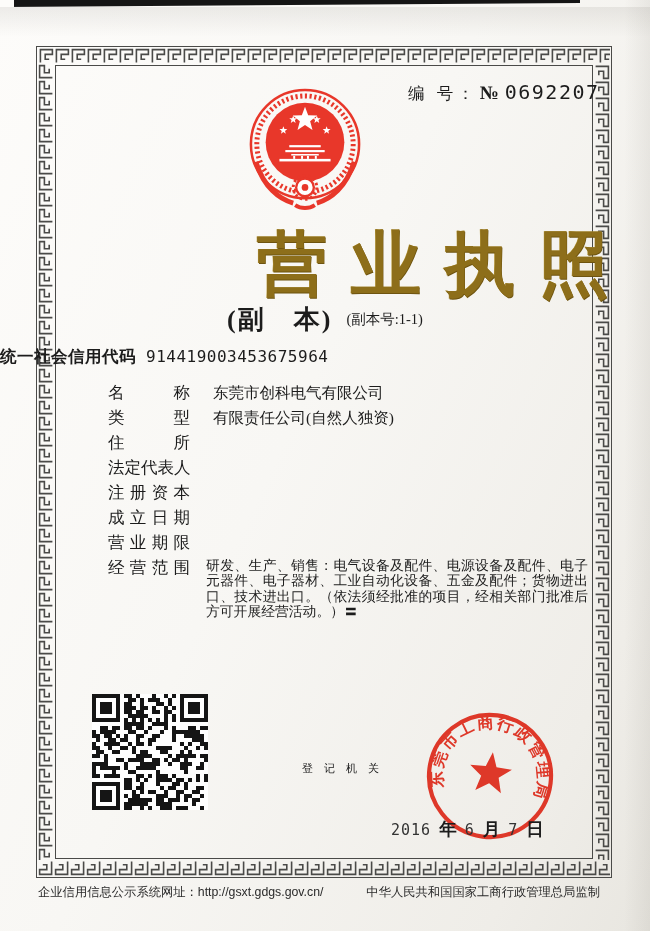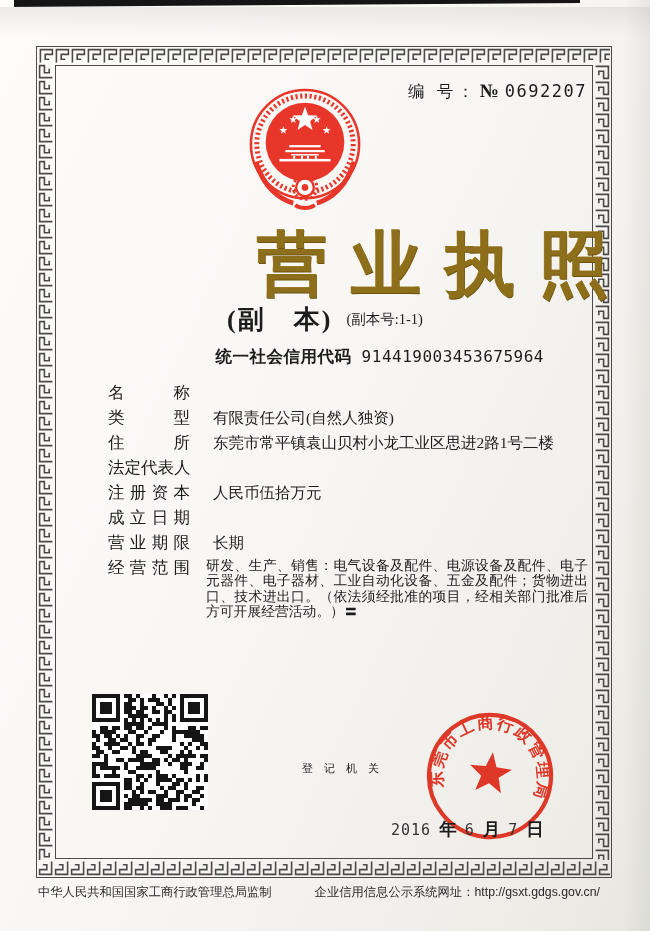--- a/index.html
+++ b/index.html
@@ -29,33 +29,33 @@
   .gk-bottom svg{transform:rotate(180deg);}
   .gk-left{left:1px;top:17px;bottom:17px;width:16px;flex-direction:column;}
   .gk-left svg{transform:rotate(-90deg);}
   .gk-right{right:1px;top:17px;bottom:17px;width:16px;flex-direction:column;}
   .gk-right svg{transform:rotate(90deg);}
   .gk svg{flex:0 0 auto;}
 
   .serial{position:absolute;top:80px;left:402px;display:flex;align-items:baseline;font-size:16.5px;margin-left:6px;}
   .serial-label{letter-spacing:4px;}
   .serial-symbol{font-weight:bold;font-size:19px;margin:0 6px 0 2px;}
-  .serial-number{font-family:"DejaVu Sans Mono","Liberation Mono",monospace;font-size:17px;letter-spacing:1.5px;}
+  .serial-number{font-family:"DejaVu Sans Mono","Liberation Mono",monospace;font-size:20px;letter-spacing:1.5px;}
 
   .emblem{position:absolute;left:246px;top:86px;width:118px;height:132px;}
 
   .doc-title{position:absolute;top:218px;left:17px;width:616px;text-align:right;
     font-size:70px;font-weight:bold;color:#8d6e1a;letter-spacing:24px;
     text-shadow:0.5px 0.5px 0 #6e5410, -0.5px -0.5px 0 #b99a3e;}
 
   .subtitle-row{position:absolute;top:302px;left:0;width:650px;text-align:center;white-space:nowrap;}
   .copy-main{font-size:26px;font-weight:bold;letter-spacing:2px;}
   .copy-no{font-size:14.5px;margin-left:10px;position:relative;top:-4px;}
 
-  .credit-line{position:absolute;top:346px;left:0;width:544px;text-align:right;}
+  .credit-line{position:absolute;top:346px;left:0;width:544px;text-align:left;}
   .credit-label{font-size:16.5px;font-weight:bold;letter-spacing:0.5px;}
   .credit-code{font-family:"DejaVu Sans Mono","Liberation Mono",monospace;font-size:16px;letter-spacing:0.5px;margin-left:6px;}
 
   .fields{position:absolute;left:108px;top:383px;width:492px;}
   .field-row{display:flex;align-items:flex-start;min-height:25px;}
   .field-label{width:82px;flex:0 0 82px;display:flex;justify-content:space-between;
     font-size:16.5px;font-weight:500;line-height:20px;}
   .field-value{margin-left:23px;font-size:15.5px;line-height:20px;width:382px;}
   .field-row.scope .field-value{font-size:13.8px;line-height:15.4px;text-align:justify;margin-left:16px;}
 
@@ -659,69 +659,67 @@
   <span class="credit-label">统一社会信用代码</span>
   <span class="credit-code">914419003453675964</span>
 </div>
 
 <div class="fields">
   <div class="field-row">
     <span class="field-label">
         <span>名</span>
         <span>称</span>
       </span>
+    <span class="field-value">东莞市创科电气有限公司</span>
   </div>
   <div class="field-row">
     <span class="field-label">
         <span>类</span>
         <span>型</span>
       </span>
     <span class="field-value">有限责任公司(自然人独资)</span>
   </div>
   <div class="field-row">
     <span class="field-label">
         <span>住</span>
         <span>所</span>
       </span>
-    <span class="field-value">东莞市常平镇袁山贝村小龙工业区思进2路1号二楼</span>
   </div>
   <div class="field-row">
     <span class="field-label">
         <span>法</span>
         <span>定</span>
         <span>代</span>
         <span>表</span>
         <span>人</span>
       </span>
   </div>
   <div class="field-row">
     <span class="field-label">
         <span>注</span>
         <span>册</span>
         <span>资</span>
         <span>本</span>
       </span>
-    <span class="field-value">人民币伍拾万元</span>
   </div>
   <div class="field-row">
     <span class="field-label">
         <span>成</span>
         <span>立</span>
         <span>日</span>
         <span>期</span>
       </span>
   </div>
   <div class="field-row">
     <span class="field-label">
         <span>营</span>
         <span>业</span>
         <span>期</span>
         <span>限</span>
       </span>
-    <span class="field-value">长期</span>
   </div>
   <div class="field-row scope">
     <span class="field-label">
         <span>经</span>
         <span>营</span>
         <span>范</span>
         <span>围</span>
       </span>
     <span class="field-value">研发、生产、销售：电气设备及配件、电源设备及配件、电子元器件、电子器材、工业自动化设备、五金及配件；货物进出口、技术进出口。（依法须经批准的项目，经相关部门批准后方可开展经营活动。）〓</span>
   </div>
@@ -1587,15 +1585,15 @@
 <div class="date-line">
   <span class="date-num">2016</span>
   <span class="date-unit">年</span>
   <span class="date-num">6</span>
   <span class="date-unit">月</span>
   <span class="date-num">7</span>
   <span class="date-unit">日</span>
 </div>
 
 <div class="footer">
+  <span>企业信用信息公示系统网址：http://gsxt.gdgs.gov.cn/</span>
   <span>中华人民共和国国家工商行政管理总局监制</span>
-  <span>企业信用信息公示系统网址：http://gsxt.gdgs.gov.cn/</span>
 </div>
 
 </body></html>

